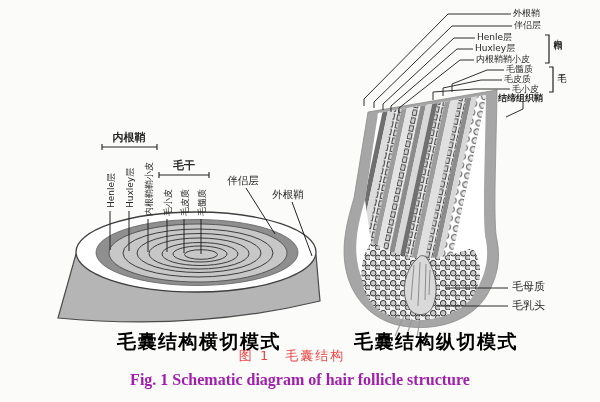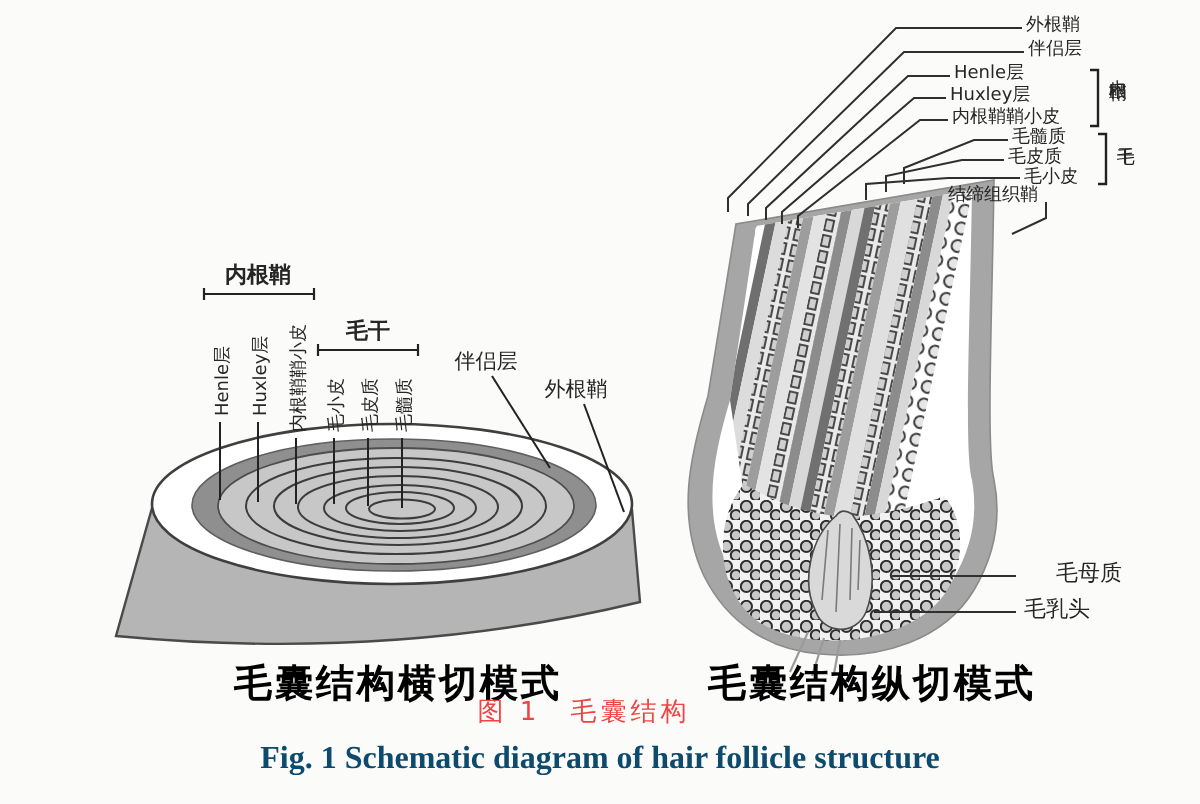--- a/index.html
+++ b/index.html
@@ -15,21 +15,21 @@
   .caption{
     position:absolute;font-size:19px;font-weight:bold;color:#000000;
     letter-spacing:1.5px;transform:translateX(-50%);white-space:nowrap;
   }
   .title-zh{
     position:absolute;font-size:13px;font-weight:normal;color:#ef4444;
     letter-spacing:2px;transform:translateX(-50%);white-space:nowrap;
   }
   .title-en{
     position:absolute;font-family:"Liberation Serif","DejaVu Serif",serif;
-    font-size:16px;font-weight:bold;color:#0c4a6e;
+    font-size:16px;font-weight:bold;color:#a21caf;
     transform:translateX(-50%);white-space:nowrap;
   }
   svg text{font-family:"DejaVu Sans",sans-serif;fill:#262626;}
 </style>
 </head>
 <body>
 
 <div class="figure">
 
   <svg width="600" height="402" viewBox="0 0 600 402">
@@ -160,24 +160,24 @@
   </svg>
 
   <div class="lbl" style="left:513px;top:9px;">外根鞘</div>
   <div class="lbl" style="left:514px;top:21px;">伴侣层</div>
   <div class="lbl" style="left:477px;top:33px;">Henle层</div>
   <div class="lbl" style="left:475px;top:44px;">Huxley层</div>
   <div class="lbl" style="left:476px;top:55px;">内根鞘鞘小皮</div>
   <div class="lbl" style="left:506px;top:65px;">毛髓质</div>
   <div class="lbl" style="left:504px;top:75px;">毛皮质</div>
   <div class="lbl" style="left:512px;top:84.5px;">毛小皮</div>
-  <div class="lbl" style="left:474px;top:94px;">结缔组织鞘</div>
+  <div class="lbl" style="left:498px;top:94px;font-weight:bold;">结缔组织鞘</div>
   <div class="lbl vlbl" style="left:552px;top:32px;">内根鞘</div>
   <div class="lbl vlbl" style="left:556px;top:66px;">毛干</div>
-  <div class="lbl lbl-md" style="left:512px;top:281px;margin-left:16px;">毛母质</div>
+  <div class="lbl lbl-md" style="left:512px;top:281px;">毛母质</div>
   <div class="lbl lbl-md" style="left:512px;top:299px;font-family:Liberation Serif, serif;">毛乳头</div>
 
   <div class="caption" style="left:199px;top:329px;">毛囊结构横切模式</div>
   <div class="caption" style="left:436px;top:329px;text-align:center;">毛囊结构纵切模式</div>
   <div class="title-zh" style="left:292px;top:347px;">图 1　毛囊结构</div>
   <div class="title-en" style="left:300px;top:371px;">Fig. 1   Schematic diagram of hair follicle structure</div>
 
 </div>
 
 </body></html>

